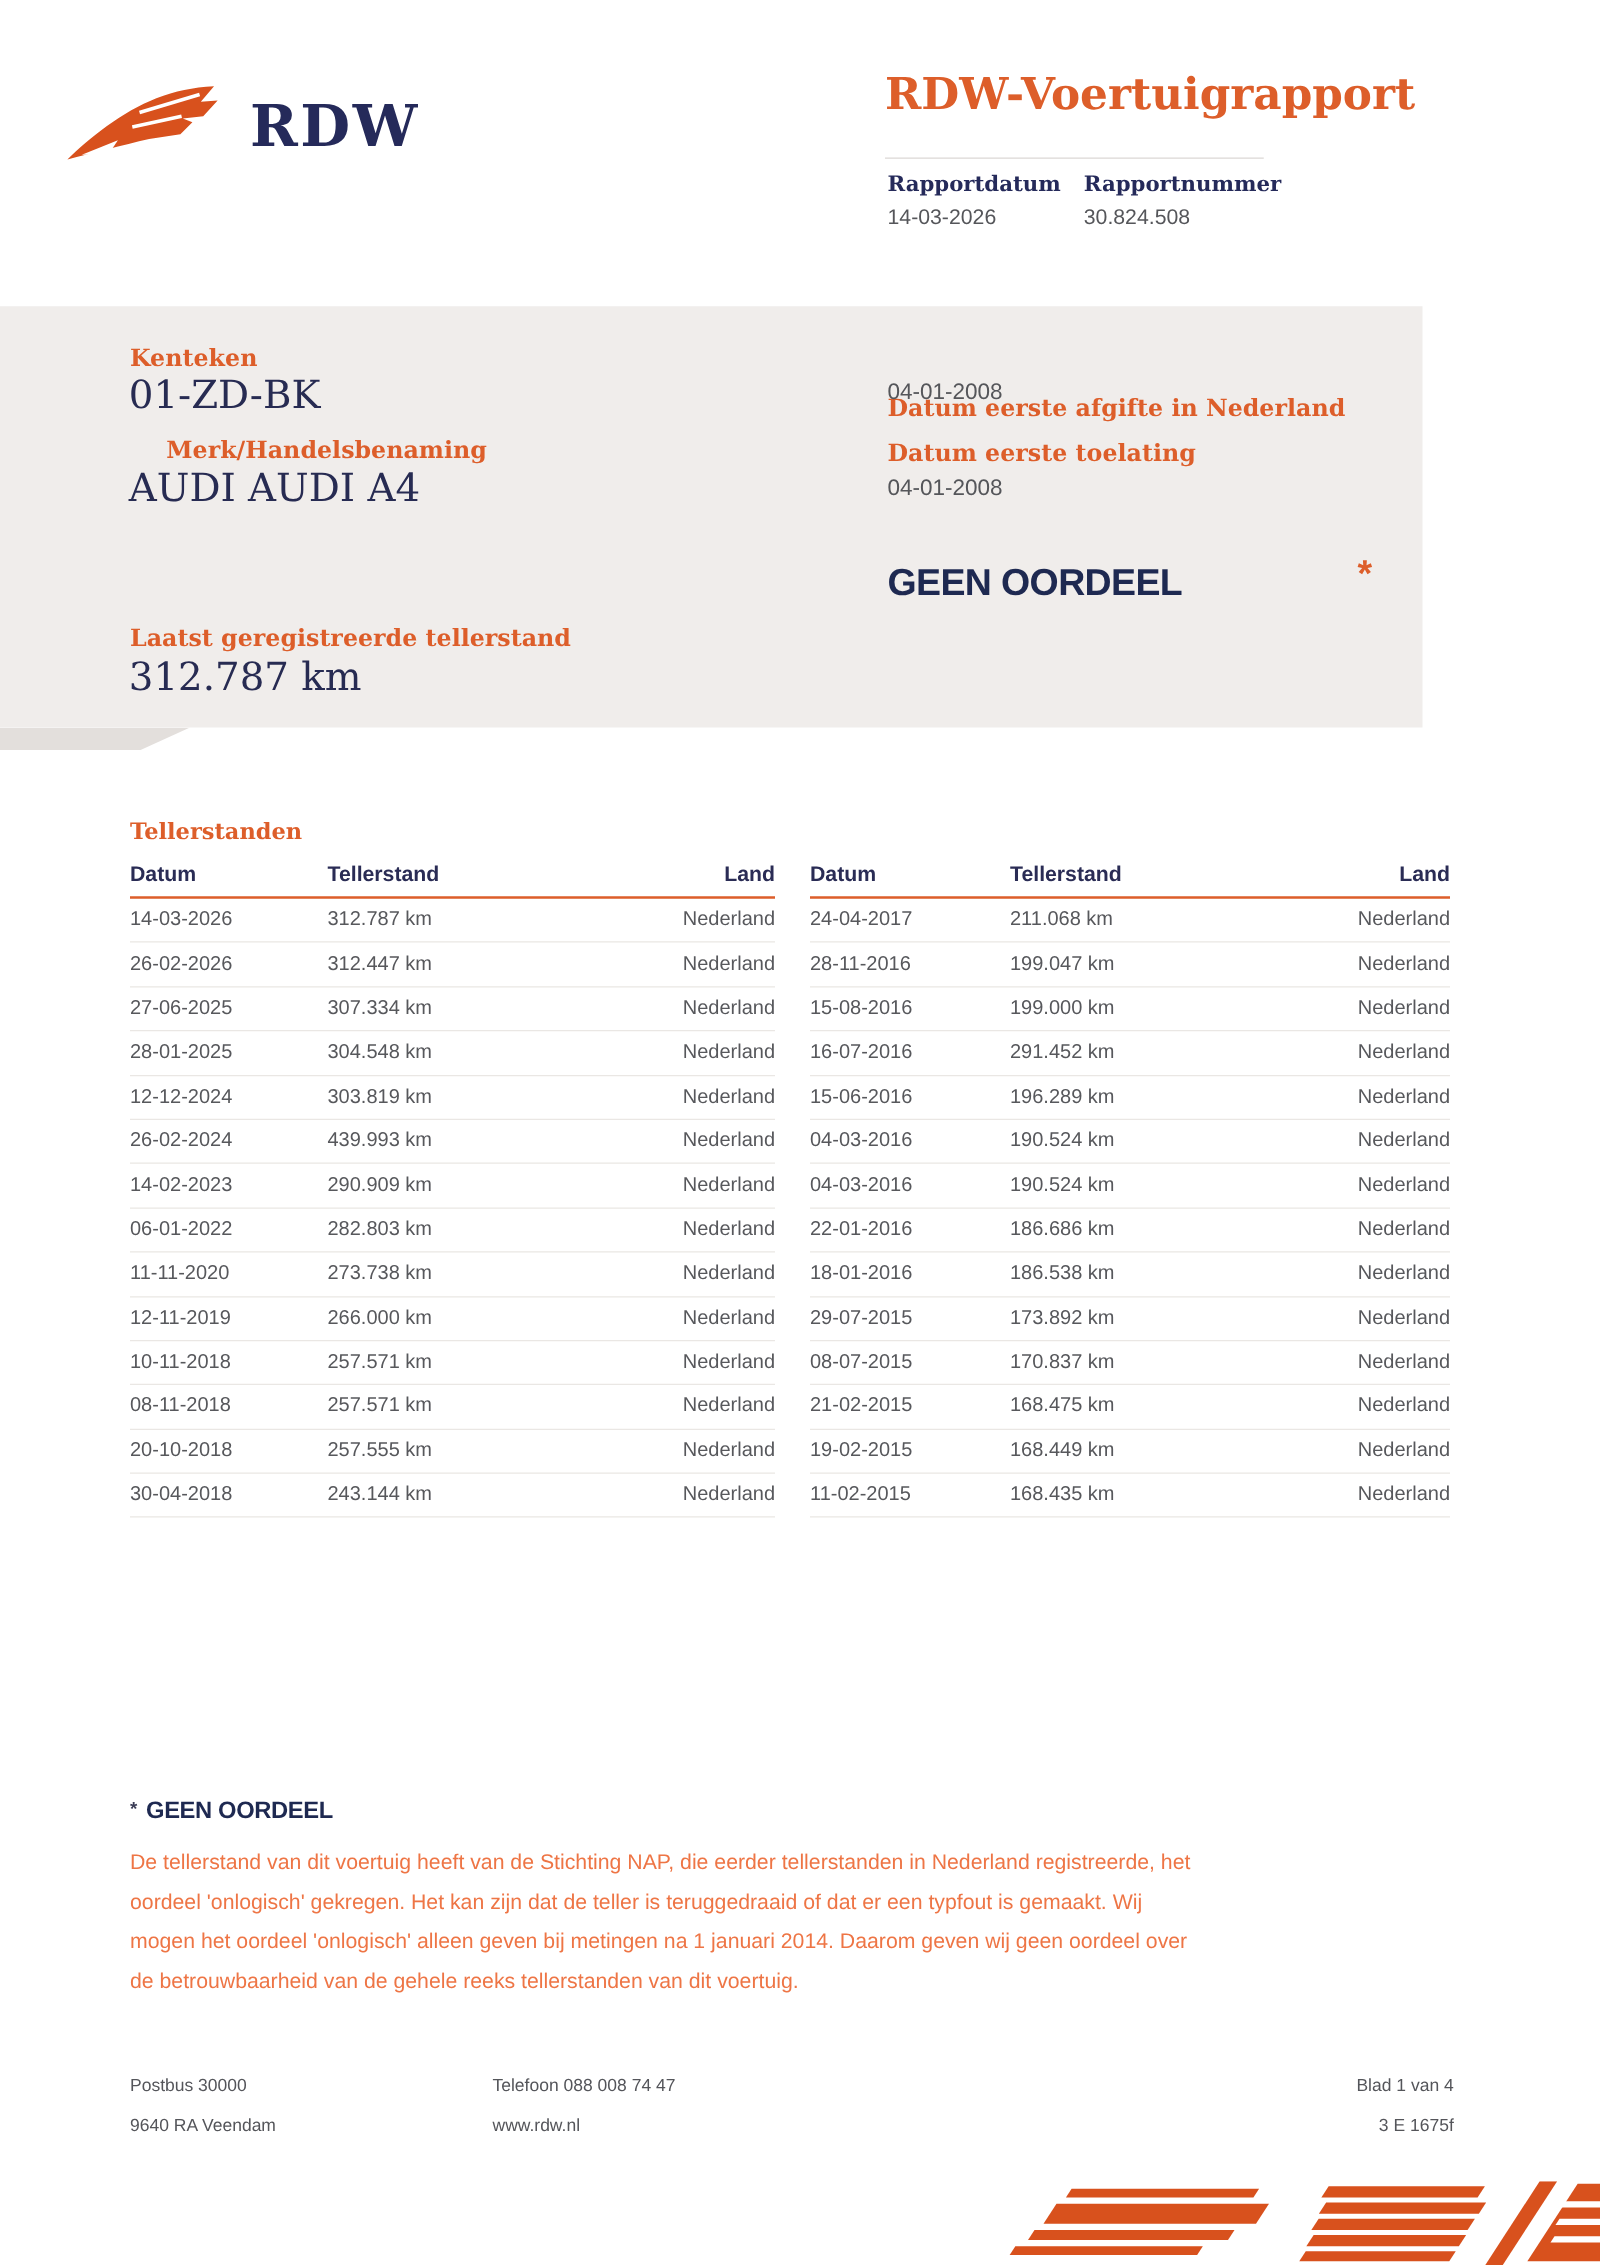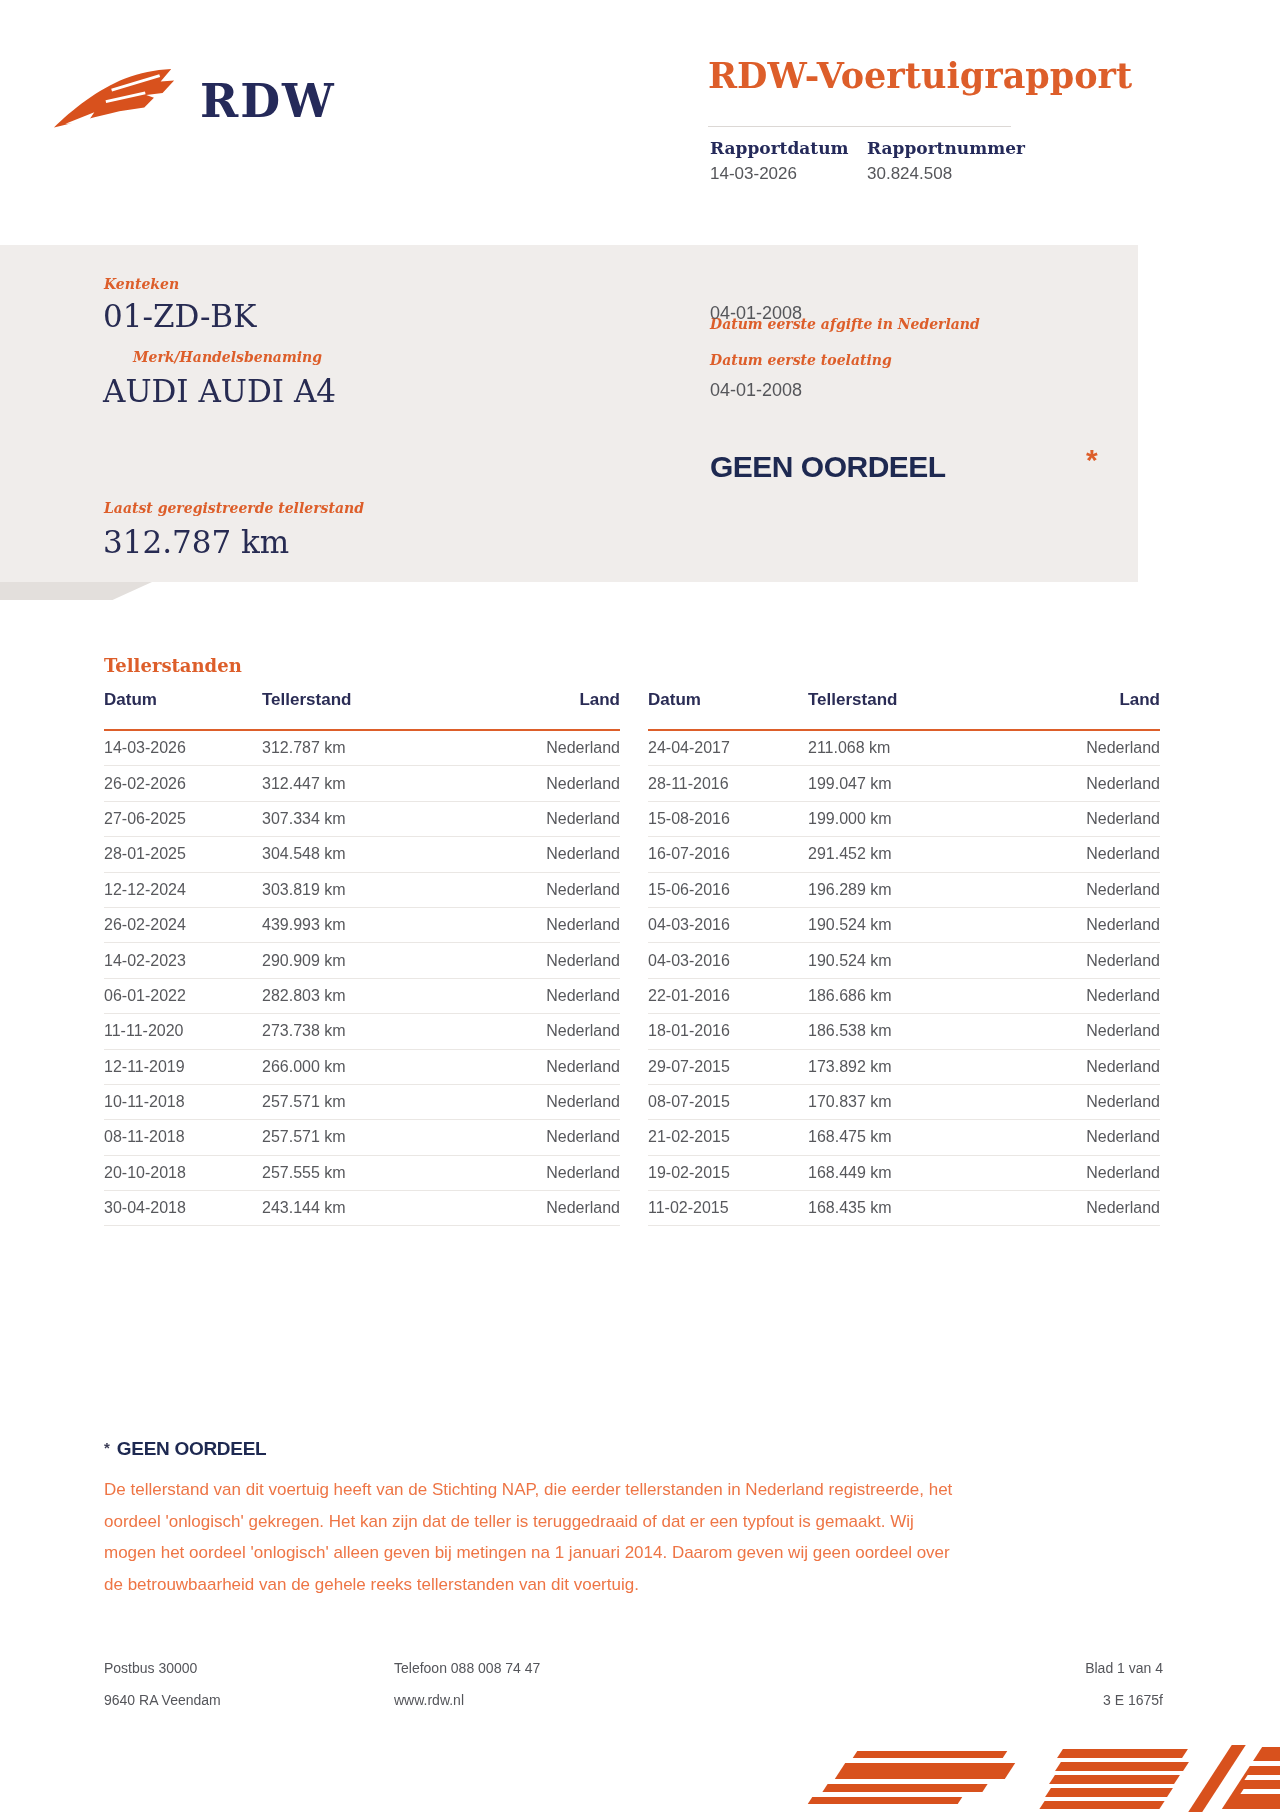--- a/index.html
+++ b/index.html
@@ -34,39 +34,39 @@
     white-space:nowrap;
   }
   .meta-value{font-size:17px;color:var(--gray-text);white-space:nowrap;}
   
   .summary-box{left:0;top:245px;width:1138px;height:337px;background:var(--box-gray);}
   .summary-tab{
     left:0;top:582px;width:152px;height:18px;background:var(--tab-gray);
     clip-path:polygon(0 0,100% 0,74% 100%,0 100%);
   }
   .f-label{
-    font-family:"DejaVu Serif",serif;font-weight:700;font-size:14px;
-    color:var(--orange);white-space:nowrap;font-style:italic;
+    font-family:"DejaVu Serif",serif;font-weight:700;font-size:19px;
+    color:var(--orange);white-space:nowrap;
   }
   .f-value{
     font-family:"DejaVu Serif",serif;font-size:31px;color:#272b52;white-space:nowrap;
   }
   .f-value-sm{font-size:18px;color:var(--gray-text);white-space:nowrap;}
   .oordeel{
     font-size:30px;font-weight:800;color:var(--navy-bold);letter-spacing:-0.5px;white-space:nowrap;
   }
   .oordeel-star{font-size:30px;font-weight:700;color:var(--orange);}
   
   .table-title{
     font-family:"DejaVu Serif",serif;font-weight:700;font-size:18px;color:var(--orange);
   }
   .tgroup{position:absolute;}
   .thead{
     display:flex;align-items:flex-end;border-bottom:2px solid var(--orange);
-    padding-bottom:19px;font-weight:700;font-size:17px;color:#2a2c55;
+    padding-bottom:7px;font-weight:700;font-size:17px;color:#2a2c55;
   }
   .trow{
     display:flex;align-items:center;height:34.4px;border-bottom:1px solid var(--sep);
     font-size:16px;color:#57585c;
   }
   .c-datum{width:158px;}
   .g-right .c-datum{width:160px;}
   .c-tell{flex:1;}
   .c-land{width:130px;text-align:right;}
   

